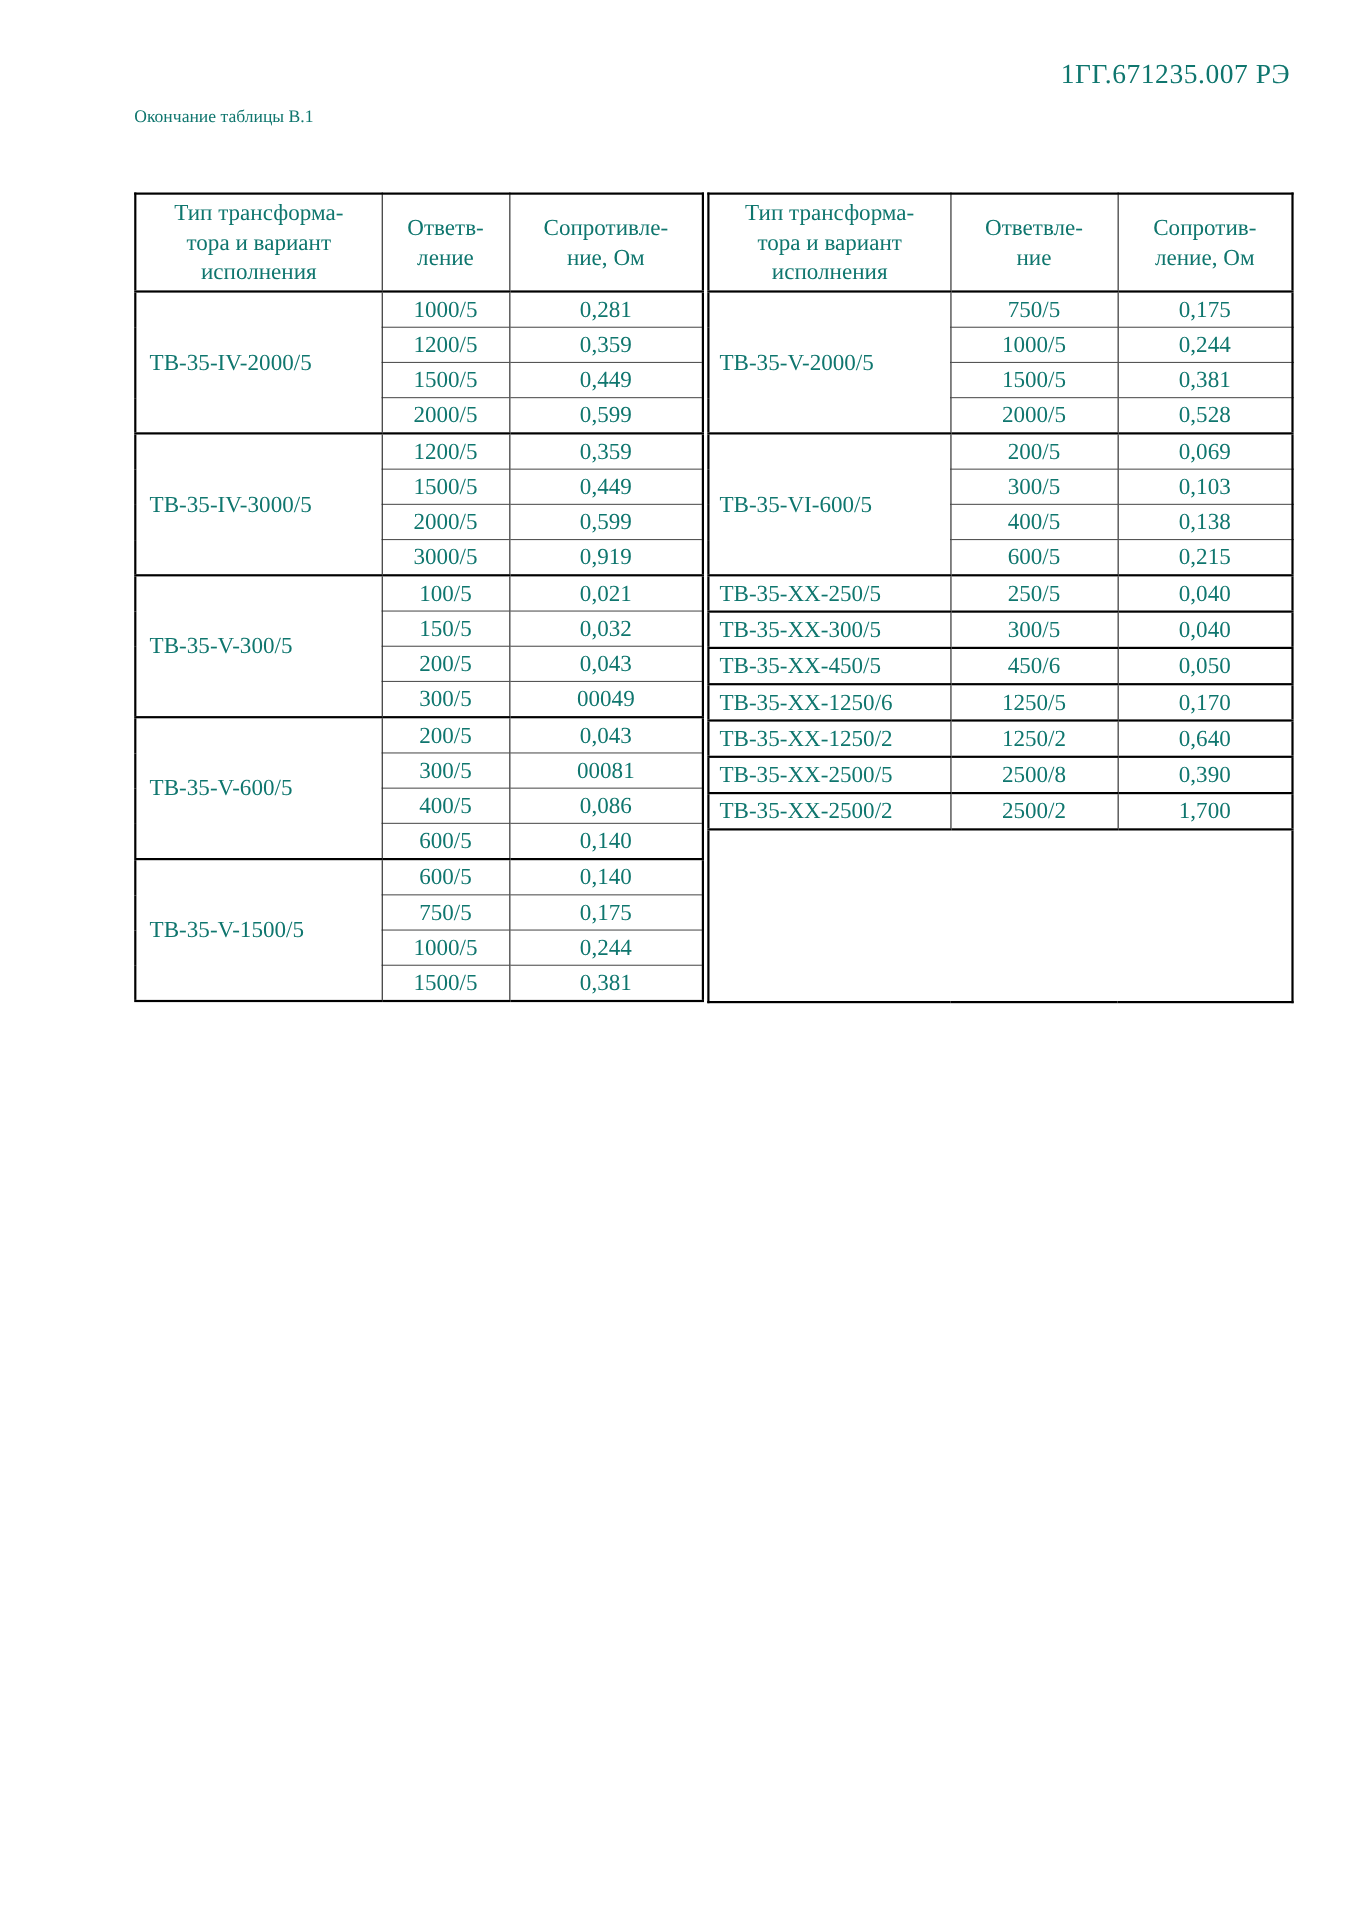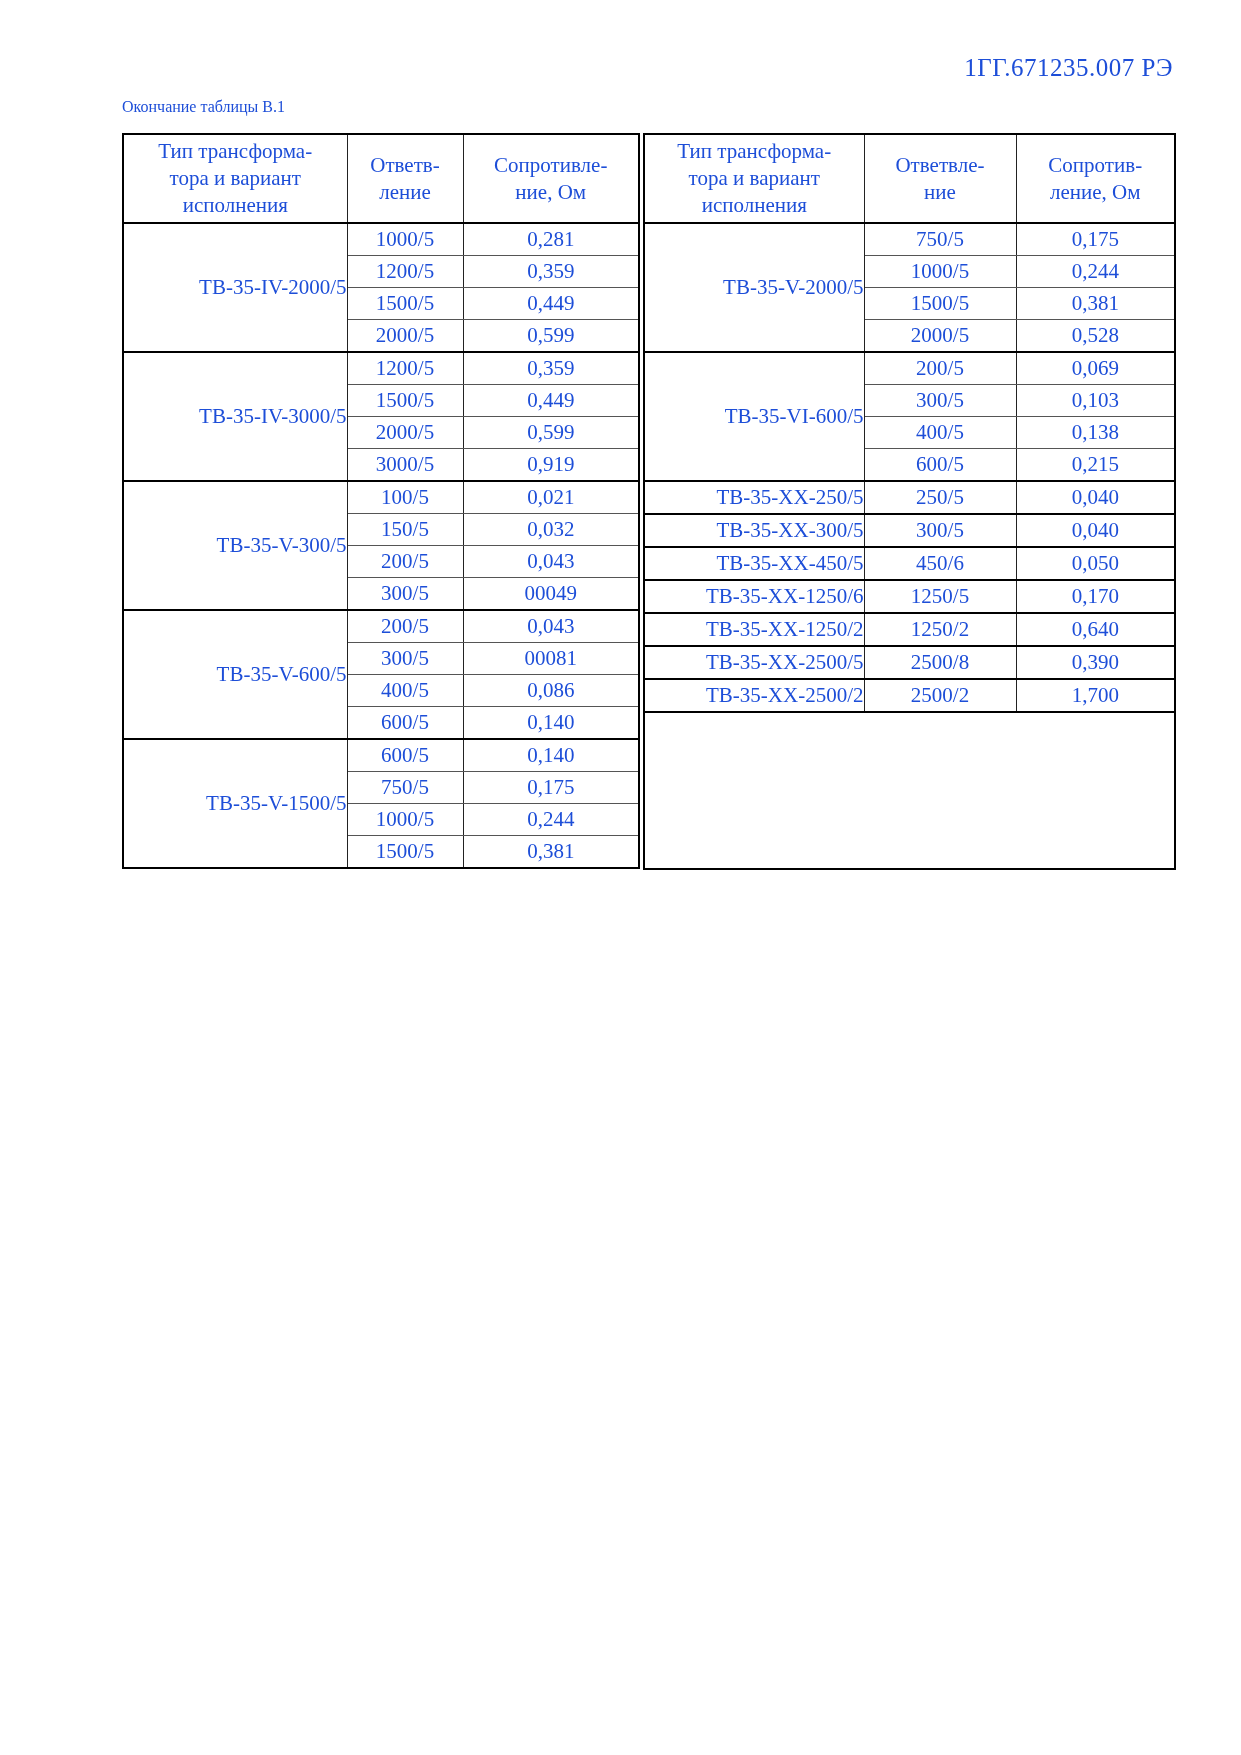--- a/index.html
+++ b/index.html
@@ -2,21 +2,21 @@
 <html lang="ru"><head>
 <meta charset="utf-8">
 <style>
   html, body { margin: 0; padding: 0; background: #ffffff; }
   #page {
     position: relative;
     width: 1241px;
     height: 1755px;
     background: #ffffff;
     font-family: "Liberation Serif", "DejaVu Serif", serif;
-    color: #1d4ed8;
+    color: #0f766e;
     overflow: hidden;
     text-decoration: underline;
   }
   .doc-code {
     position: absolute;
     top: 54px;
     right: 68px;
     font-size: 25px;
     letter-spacing: 0.5px;
     white-space: nowrap;
@@ -32,20 +32,21 @@
     position: absolute;
     top: 133px;
     left: 122px;
     display: flex;
     align-items: flex-start;
   }
   table.res-table {
     border-collapse: collapse;
     table-layout: fixed;
     border: 2px solid #000;
+    margin-top: 42px;
   }
   table.res-table.right-half { margin-left: 3px; }
   .res-table th, .res-table td {
     padding: 0;
     font-weight: normal;
     font-size: 21px;
     line-height: 29px;
     border-left: 1.5px solid #222;
     border-right: 1.5px solid #222;
     overflow: hidden;
@@ -53,21 +54,21 @@
   .res-table th {
     height: 87px;
     text-align: center;
     vertical-align: middle;
     white-space: pre-line;
     line-height: 27px;
     border-bottom: 2.5px solid #000;
   }
   .res-table td { height: 31px; }
   .res-table .type-cell {
-    text-align: right;
+    text-align: left;
     padding-left: 12px;
     vertical-align: middle;
     border-bottom: 2px solid #000;
   }
   .right-half .type-cell { padding-left: 9px; }
   .res-table .tap-cell, .res-table .res-cell {
     text-align: center;
     border-bottom: 1px solid #555;
   }
   .res-table tr.group-end .tap-cell,

